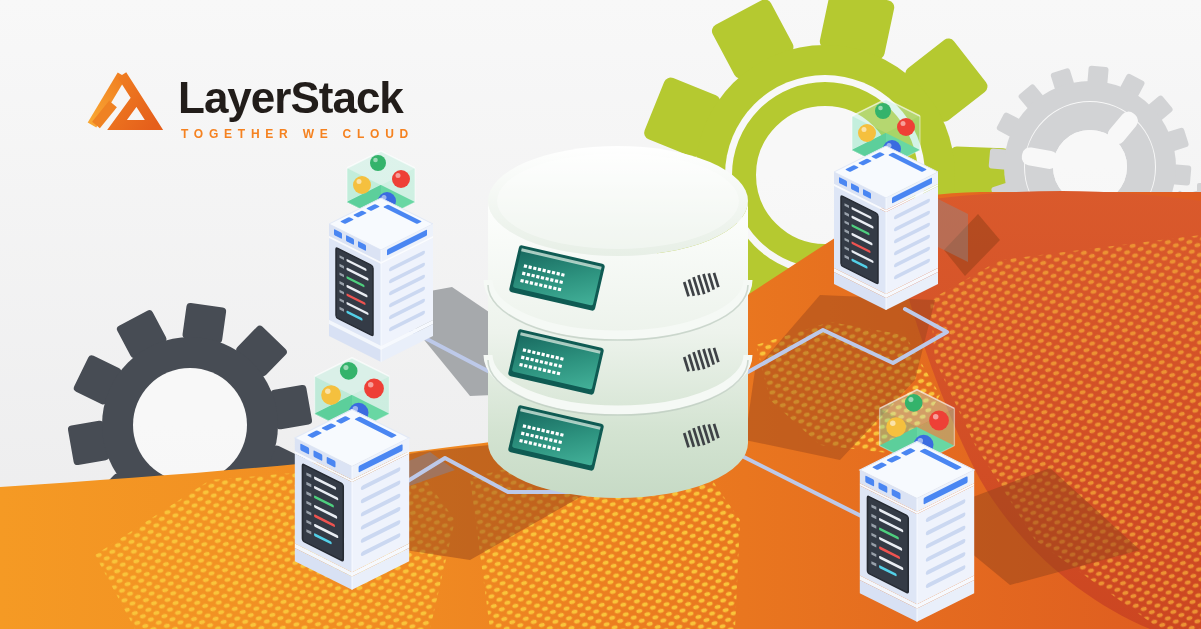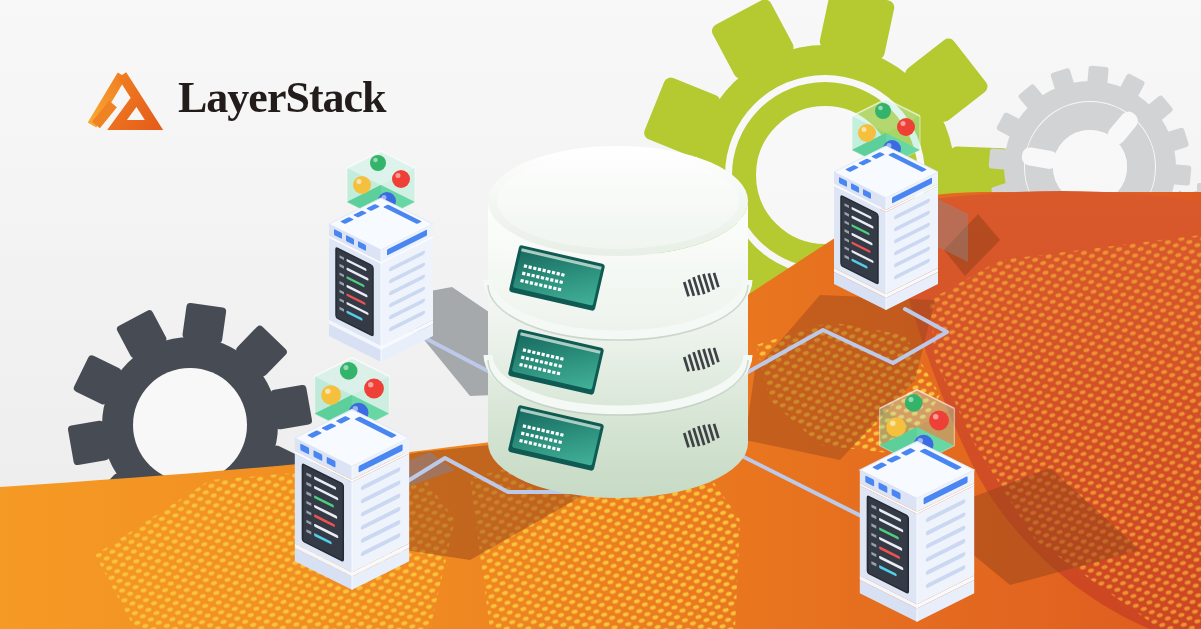--- a/index.html
+++ b/index.html
@@ -6,21 +6,21 @@
   .banner{
     position:relative;width:1201px;height:629px;overflow:hidden;
     font-family:"Liberation Sans",sans-serif;
     background:linear-gradient(180deg,#f8f8f8 0%,#f1f1f2 60%,#ececec 100%);
   }
   .banner svg.scene{position:absolute;left:0;top:0;}
   .logo{
     position:absolute;left:84px;top:66px;display:flex;align-items:flex-start;gap:14px;z-index:5;
   }
   .logo .mark{width:80px;height:66px;flex:0 0 auto;}
-  .logo .words{display:flex;flex-direction:column;margin-top:10px;font-family:Liberation Serif, serif;}
+  .logo .words{display:flex;flex-direction:column;margin-top:10px;}
   .logo .name{
     font-size:44px;font-weight:700;color:#221d1a;letter-spacing:-1px;line-height:1;
   }
   .logo .tagline{
     margin-top:7px;margin-left:3px;font-size:12px;font-weight:700;color:#f58220;
     letter-spacing:0.48em;white-space:nowrap;
   }
 </style>
 </head>
 <body>
@@ -421,16 +421,17 @@
           <stop offset="0" stop-color="#F07E21"></stop>
             <stop offset="1" stop-color="#E55F1B"></stop>
         </linearGradient>
       </defs>
       <path d="M8,59 L38,9" stroke="url(#lgL)" stroke-width="10" fill="none" stroke-linecap="butt"></path>
       <path d="M38,9 L70,59 L33,59 L52,33" stroke="url(#lgR)" stroke-width="10" fill="none" stroke-linejoin="miter" stroke-miterlimit="3"></path>
       <path d="M12,59 L29,38" stroke="#EF8223" stroke-width="10" fill="none"></path>
     </svg>
     <div class="words">
       <div class="name">LayerStack</div>
+      <div class="tagline">TOGETHER WE CLOUD</div>
     </div>
   </div>
 
 </div>
 
 </body></html>

